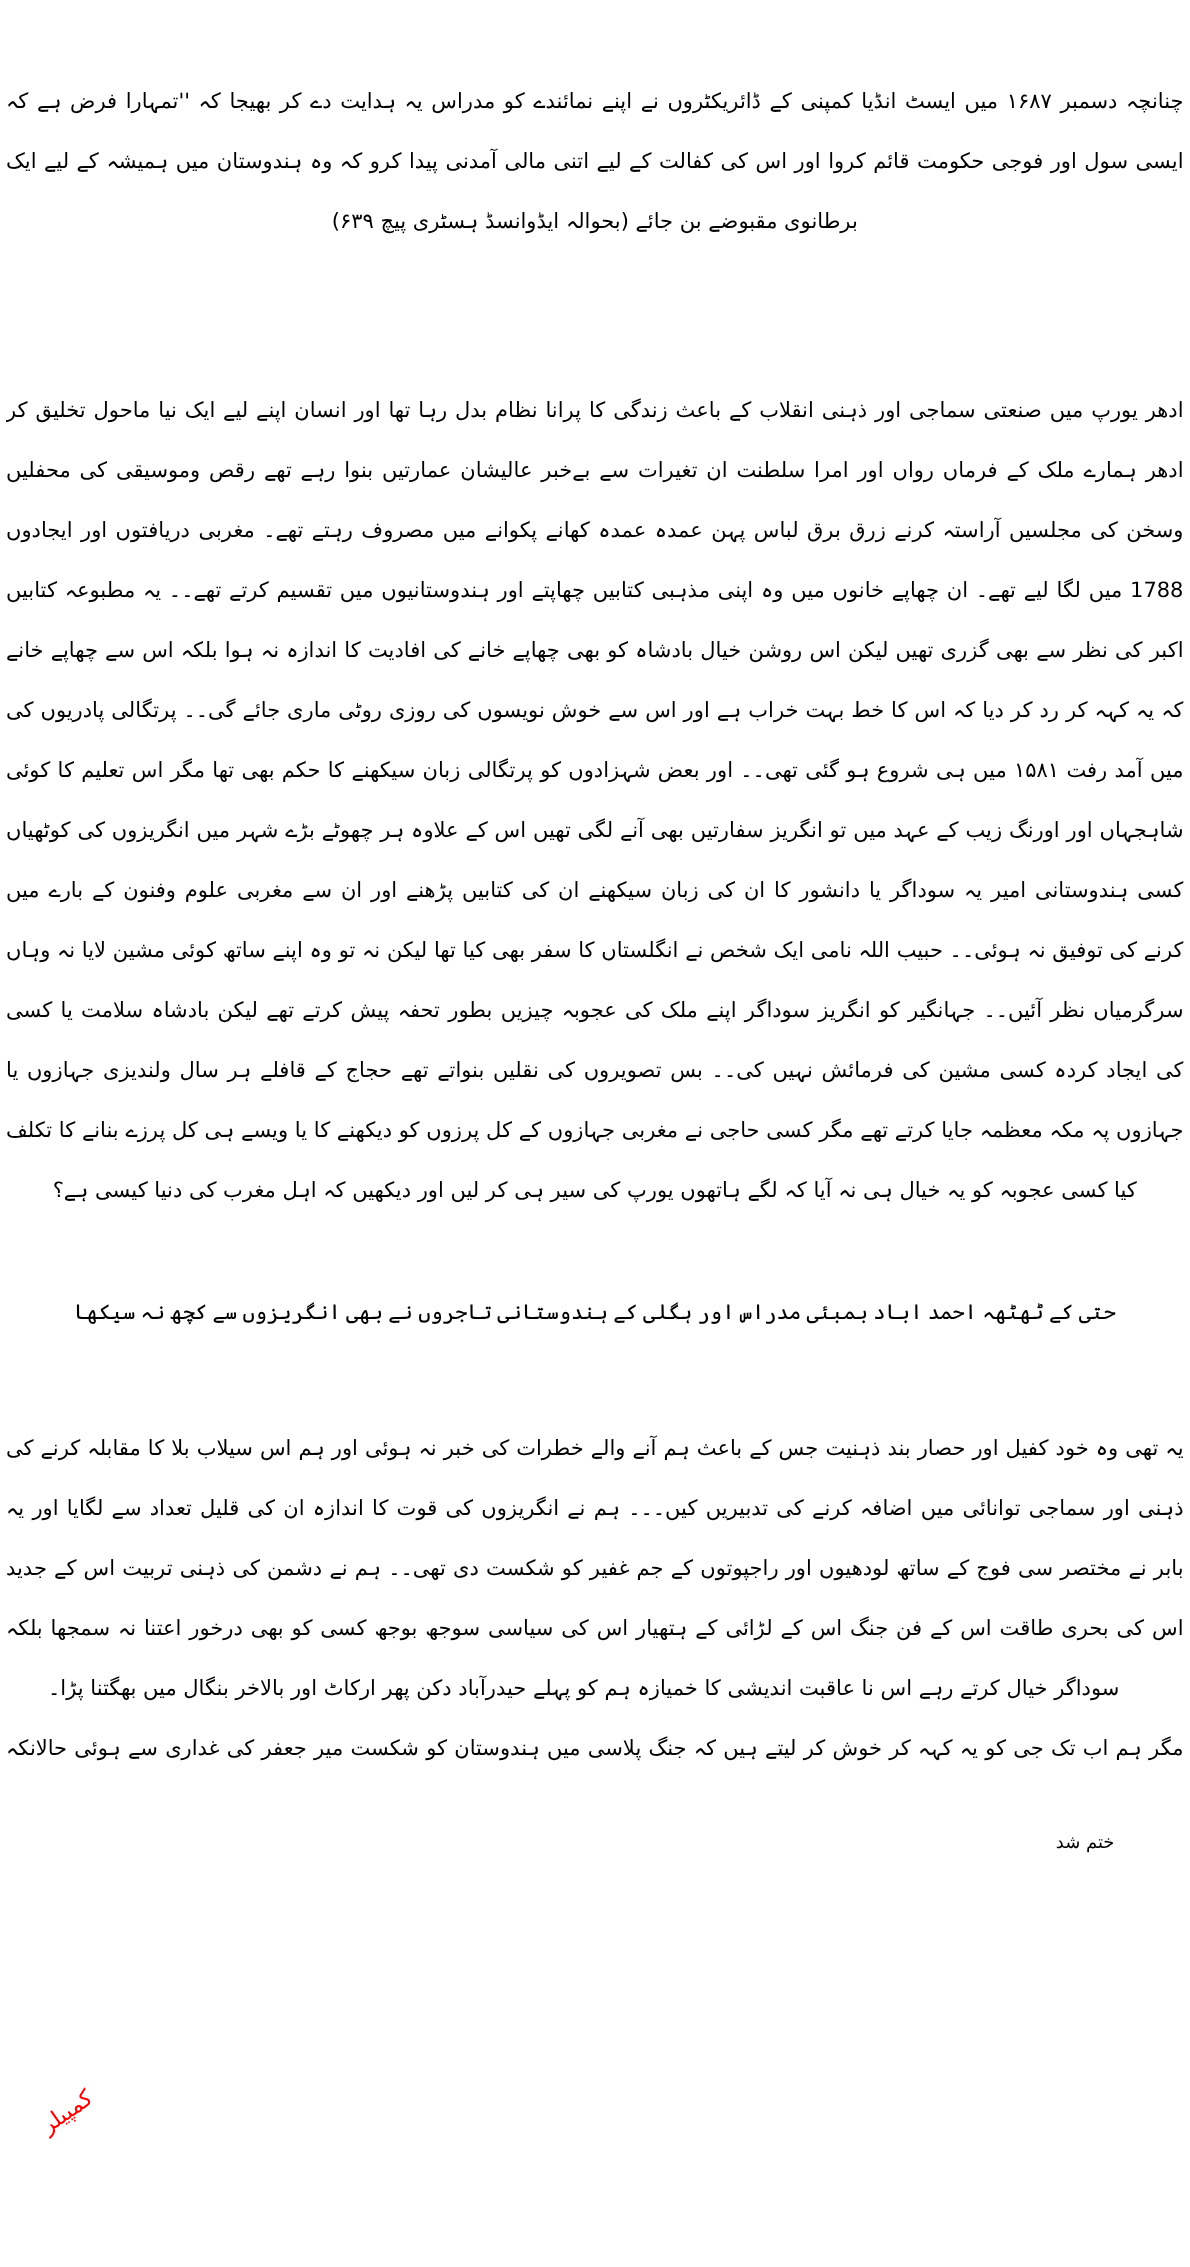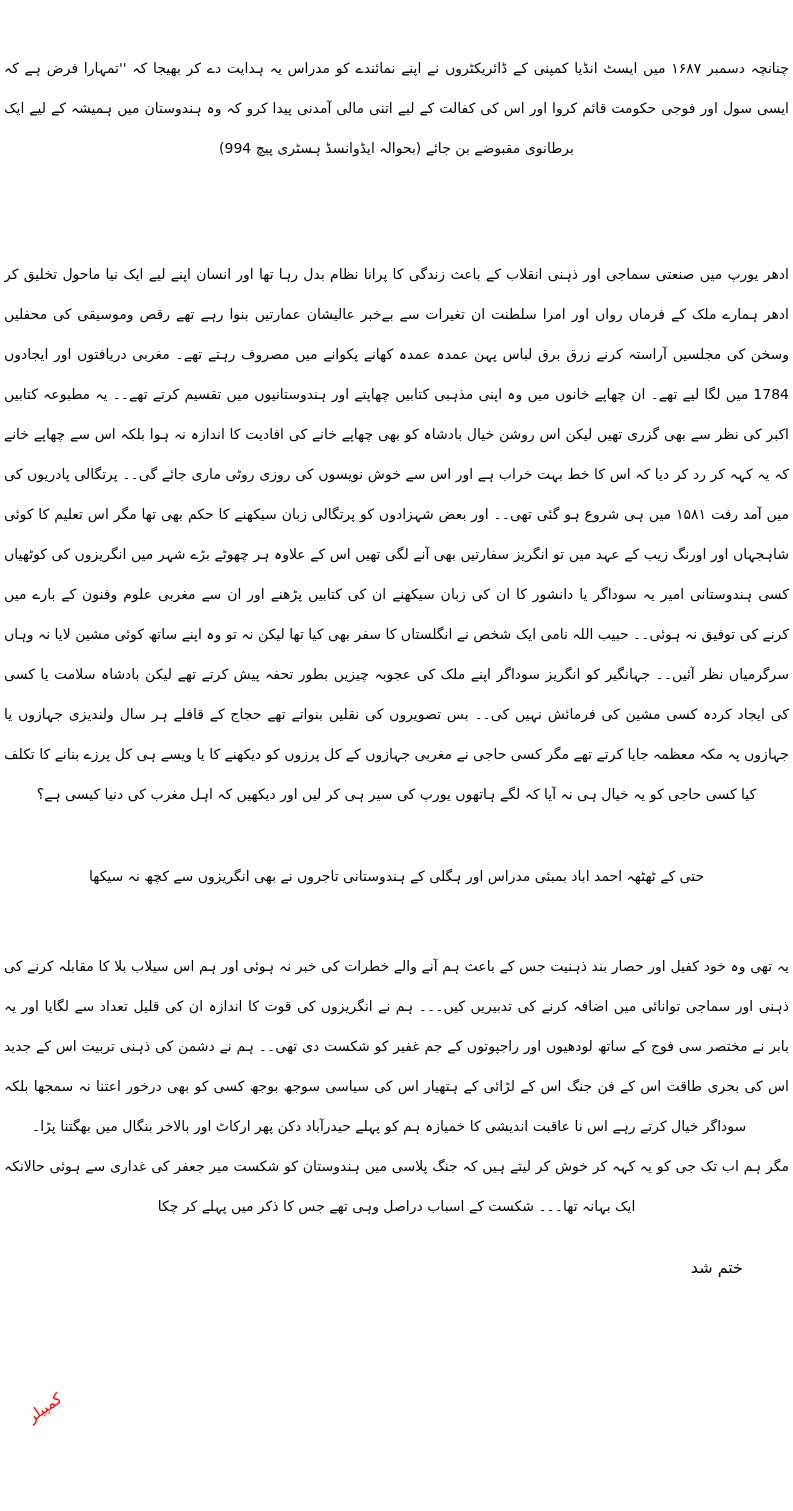--- a/index.html
+++ b/index.html
@@ -16,87 +16,86 @@
     overflow: hidden;
   }
   .doc {
     direction: rtl;
     unicode-bidi: embed;
     padding: 48px 4px 0 4px;
     font-size: 14px;
   }
   .para { margin: 0; }
   .para-2 { margin-top: 86px; }
-  .para-3 { margin-top: 42px; }
+  .para-3 { margin-top: 42px; font-family: Liberation Serif, serif; }
   .para-4 { margin-top: 50px; }
   .para-5 { margin-top: 0; }
   .line {
     height: 40px;
     line-height: 40px;
     overflow: hidden;
     white-space: normal;
   }
   .line.justify { text-align: justify; text-align-last: justify; }
   .line.center  { text-align: center; }
   .line.left    { text-align: left; margin-left: 28px; }
   .end-mark {
     direction: rtl;
     margin-top: 22px;
     height: 40px; line-height: 40px;
     text-align: right;
     padding-right: 46px;
-    font-size: 16px;
+    font-size: 12px;
   }
   .watermark {
     position: absolute;
     left: 34px; top: 1408px;
     font-size: 15px;
     direction: rtl;
     transform: rotate(-35deg);
     transform-origin: left bottom;
   }
 </style>
 </head>
 <body style="background: rgb(255, 255, 255);">
 
 <div class="page" style="background: rgb(255, 255, 255);">
   <div class="doc" style="color: rgb(0, 0, 0);">
     <div id="paragraphs">
         <div class="para para-1">
           <div class="line justify">چنانچہ دسمبر ۱۶۸۷ میں ایسٹ انڈیا کمپنی کے ڈائریکٹروں نے اپنے نمائندے کو مدراس یہ ہدایت دے کر بھیجا کہ ''تمہارا فرض ہے کہ وہاں ایسی</div>
           <div class="line justify">ایسی سول اور فوجی حکومت قائم کروا اور اس کی کفالت کے لیے اتنی مالی آمدنی پیدا کرو کہ وہ ہندوستان میں ہمیشہ کے لیے ایک وسیع اور مستحکم</div>
-          <div class="line center">برطانوی مقبوضے بن جائے (بحوالہ ایڈوانسڈ ہسٹری پیچ 994)</div>
+          <div class="line center">برطانوی مقبوضے بن جائے (بحوالہ ایڈوانسڈ ہسٹری پیچ ۶۳۹)</div>
         </div>
         <div class="para para-2">
           <div class="line justify">ادھر یورپ میں صنعتی سماجی اور ذہنی انقلاب کے باعث زندگی کا پرانا نظام بدل رہا تھا اور انسان اپنے لیے ایک نیا ماحول تخلیق کر رہا تھا لیکن</div>
           <div class="line justify">ادھر ہمارے ملک کے فرماں رواں اور امرا سلطنت ان تغیرات سے بےخبر عالیشان عمارتیں بنوا رہے تھے رقص وموسیقی کی محفلیں سجانے شعر</div>
           <div class="line justify">وسخن کی مجلسیں آراستہ کرنے زرق برق لباس پہن عمدہ عمدہ کھانے پکوانے میں مصروف رہتے تھے۔ مغربی دریافتوں اور ایجادوں سے</div>
-          <div class="line justify">1784 میں لگا لیے تھے۔ ان چھاپے خانوں میں وہ اپنی مذہبی کتابیں چھاپتے اور ہندوستانیوں میں تقسیم کرتے تھے۔۔ یہ مطبوعہ کتابیں</div>
+          <div class="line justify">1788 میں لگا لیے تھے۔ ان چھاپے خانوں میں وہ اپنی مذہبی کتابیں چھاپتے اور ہندوستانیوں میں تقسیم کرتے تھے۔۔ یہ مطبوعہ کتابیں</div>
           <div class="line justify">اکبر کی نظر سے بھی گزری تھیں لیکن اس روشن خیال بادشاہ کو بھی چھاپے خانے کی افادیت کا اندازہ نہ ہوا بلکہ اس سے چھاپے خانے کی تجویز</div>
           <div class="line justify">کہ یہ کہہ کر رد کر دیا کہ اس کا خط بہت خراب ہے اور اس سے خوش نویسوں کی روزی روٹی ماری جائے گی۔۔ پرتگالی پادریوں کی شاہی دربار</div>
           <div class="line justify">میں آمد رفت ۱۵۸۱ میں ہی شروع ہو گئی تھی۔۔ اور بعض شہزادوں کو پرتگالی زبان سیکھنے کا حکم بھی تھا مگر اس تعلیم کا کوئی نتیجہ نہ نکلا۔۔ جہانگیر</div>
           <div class="line justify">شاہجہاں اور اورنگ زیب کے عہد میں تو انگریز سفارتیں بھی آنے لگی تھیں اس کے علاوہ ہر چھوٹے بڑے شہر میں انگریزوں کی کوٹھیاں تھیں مگر</div>
           <div class="line justify">کسی ہندوستانی امیر یہ سوداگر یا دانشور کا ان کی زبان سیکھنے ان کی کتابیں پڑھنے اور ان سے مغربی علوم وفنون کے بارے میں معلومات حاصل</div>
           <div class="line justify">کرنے کی توفیق نہ ہوئی۔۔ حبیب اللہ نامی ایک شخص نے انگلستاں کا سفر بھی کیا تھا لیکن نہ تو وہ اپنے ساتھ کوئی مشین لایا نہ وہاں کی صنعتی</div>
           <div class="line justify">سرگرمیاں نظر آئیں۔۔ جہانگیر کو انگریز سوداگر اپنے ملک کی عجوبہ چیزیں بطور تحفہ پیش کرتے تھے لیکن بادشاہ سلامت یا کسی وزیر نے برطانیہ</div>
           <div class="line justify">کی ایجاد کردہ کسی مشین کی فرمائش نہیں کی۔۔ بس تصویروں کی نقلیں بنواتے تھے حجاج کے قافلے ہر سال ولندیزی جہازوں یا پرتگالی</div>
           <div class="line justify">جہازوں پہ مکہ معظمہ جایا کرتے تھے مگر کسی حاجی نے مغربی جہازوں کے کل پرزوں کو دیکھنے کا یا ویسے ہی کل پرزے بنانے کا تکلف ہی نہیں</div>
-          <div class="line center">کیا کسی حاجی کو یہ خیال ہی نہ آیا کہ لگے ہاتھوں یورپ کی سیر ہی کر لیں اور دیکھیں کہ اہل مغرب کی دنیا کیسی ہے؟</div>
+          <div class="line center">کیا کسی عجوبہ کو یہ خیال ہی نہ آیا کہ لگے ہاتھوں یورپ کی سیر ہی کر لیں اور دیکھیں کہ اہل مغرب کی دنیا کیسی ہے؟</div>
         </div>
         <div class="para para-3">
           <div class="line center">حتی کے ٹھٹھہ احمد اباد بمبئی مدراس اور ہگلی کے ہندوستانی تاجروں نے بھی انگریزوں سے کچھ نہ سیکھا</div>
         </div>
         <div class="para para-4">
           <div class="line justify">یہ تھی وہ خود کفیل اور حصار بند ذہنیت جس کے باعث ہم آنے والے خطرات کی خبر نہ ہوئی اور ہم اس سیلاب بلا کا مقابلہ کرنے کی خاطر اپنی</div>
           <div class="line justify">ذہنی اور سماجی توانائی میں اضافہ کرنے کی تدبیریں کیں۔۔۔ ہم نے انگریزوں کی قوت کا اندازہ ان کی قلیل تعداد سے لگایا اور یہ بھول گئے کہ</div>
           <div class="line justify">بابر نے مختصر سی فوج کے ساتھ لودھیوں اور راجپوتوں کے جم غفیر کو شکست دی تھی۔۔ ہم نے دشمن کی ذہنی تربیت اس کے جدید آلات و اوزار</div>
           <div class="line justify">اس کی بحری طاقت اس کے فن جنگ اس کے لڑائی کے ہتھیار اس کی سیاسی سوجھ بوجھ کسی کو بھی درخور اعتنا نہ سمجھا بلکہ اس کو گھٹیا درجے کے</div>
           <div class="line left">سوداگر خیال کرتے رہے اس نا عاقبت اندیشی کا خمیازہ ہم کو پہلے حیدرآباد دکن پھر ارکاٹ اور بالاخر بنگال میں بھگتنا پڑا۔</div>
         </div>
         <div class="para para-5">
           <div class="line justify">مگر ہم اب تک جی کو یہ کہہ کر خوش کر لیتے ہیں کہ جنگ پلاسی میں ہندوستان کو شکست میر جعفر کی غداری سے ہوئی حالانکہ میر جعفر تو تاریخ کا</div>
-          <div class="line center">ایک بہانہ تھا۔۔۔ شکست کے اسباب دراصل وہی تھے جس کا ذکر میں پہلے کر چکا</div>
         </div>
       </div>
     <div class="end-mark">ختم شد</div>
   </div>
   <div class="watermark" style="color: rgb(255, 0, 0);">کمپیلر</div>
 </div>
 
 </body></html>

